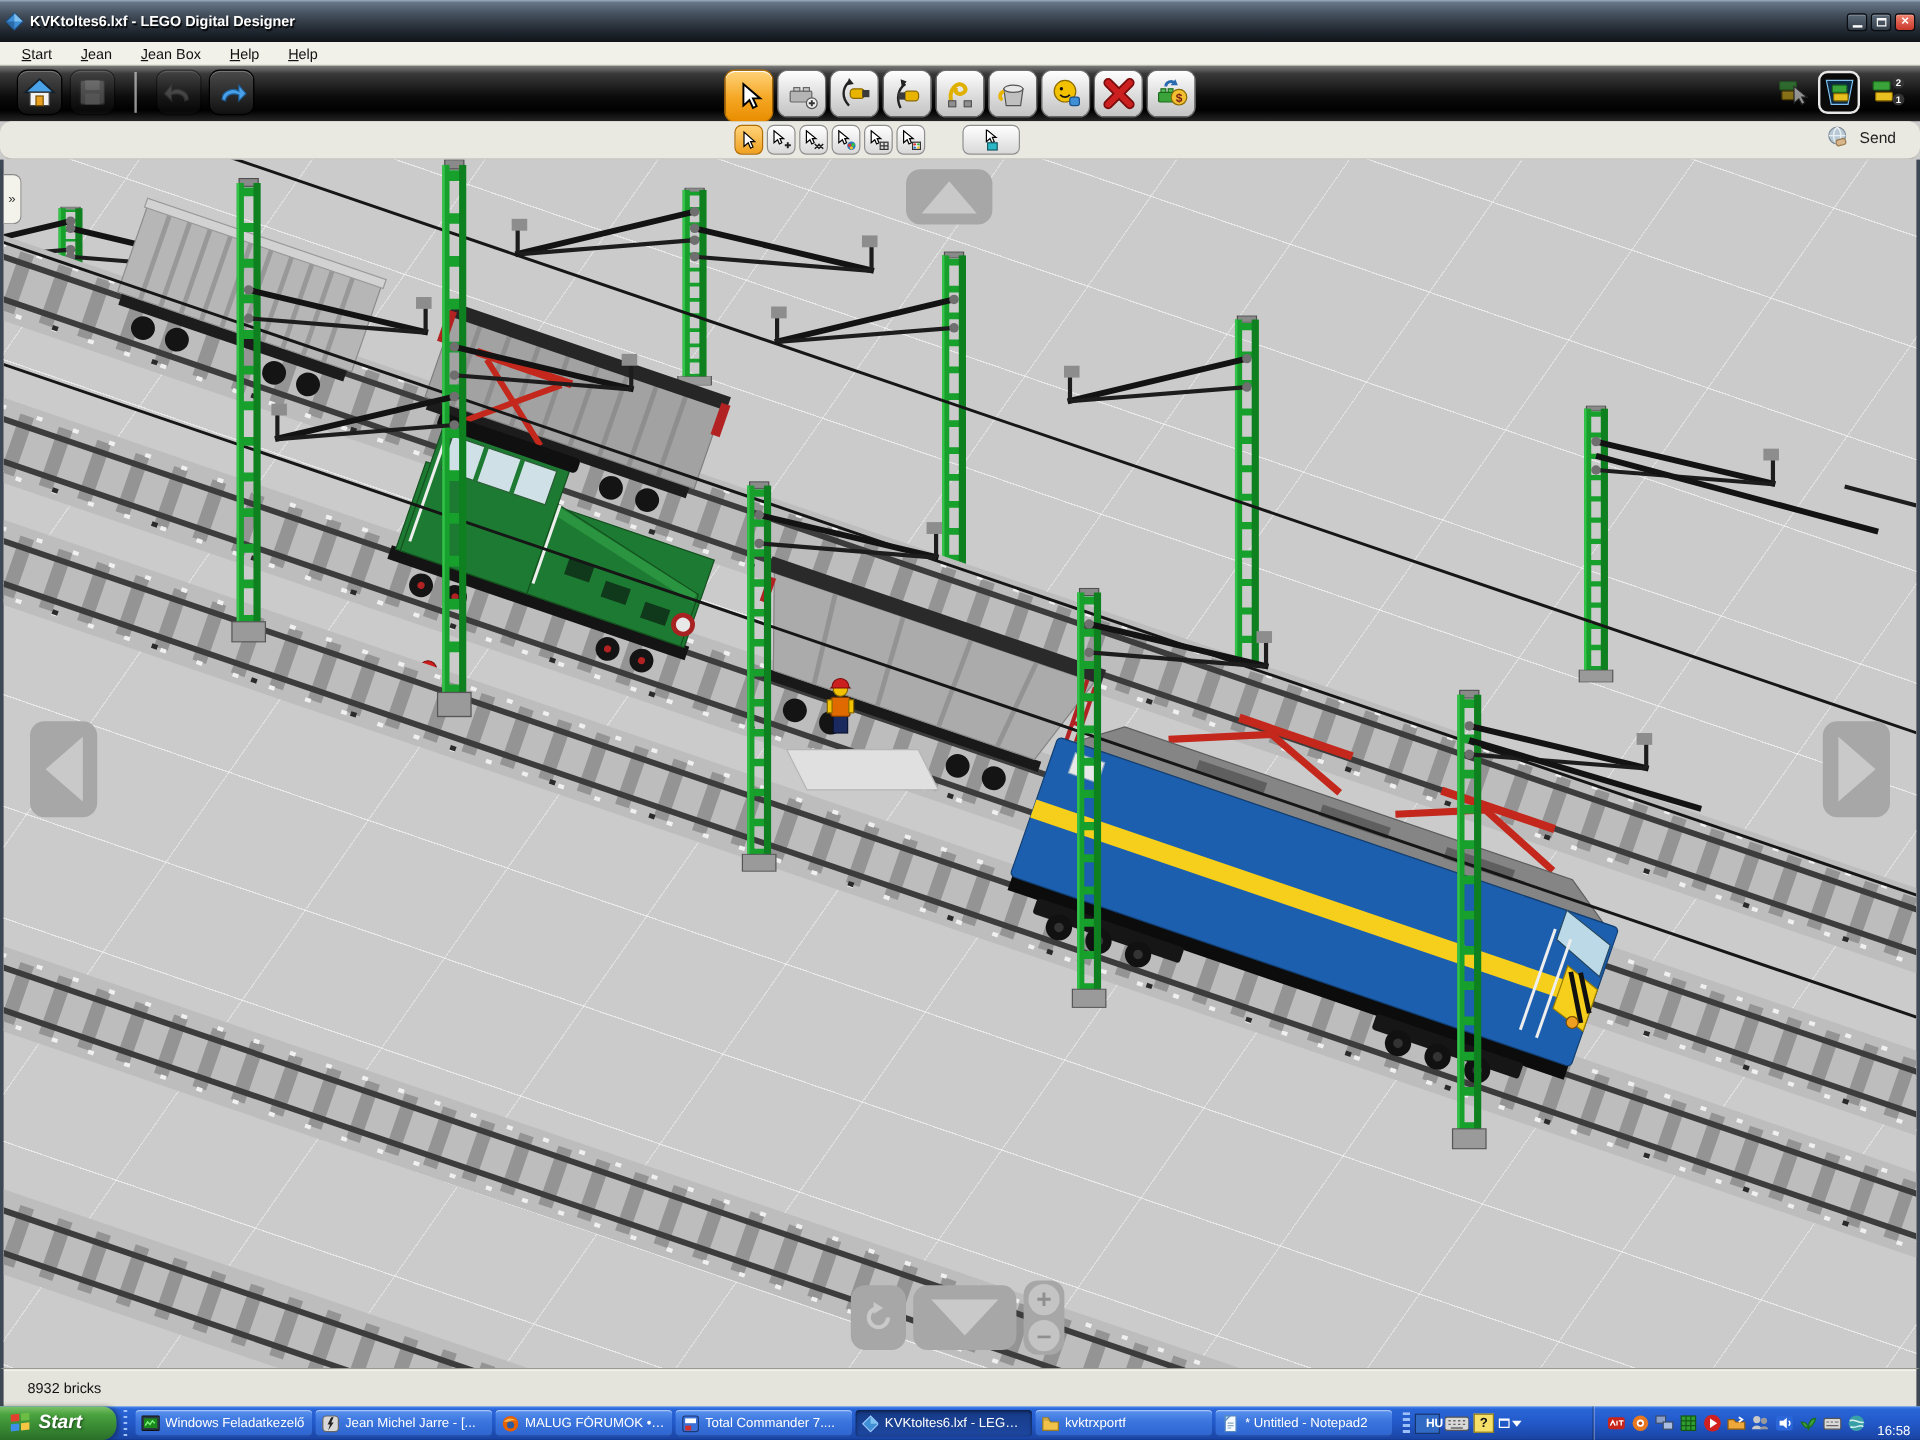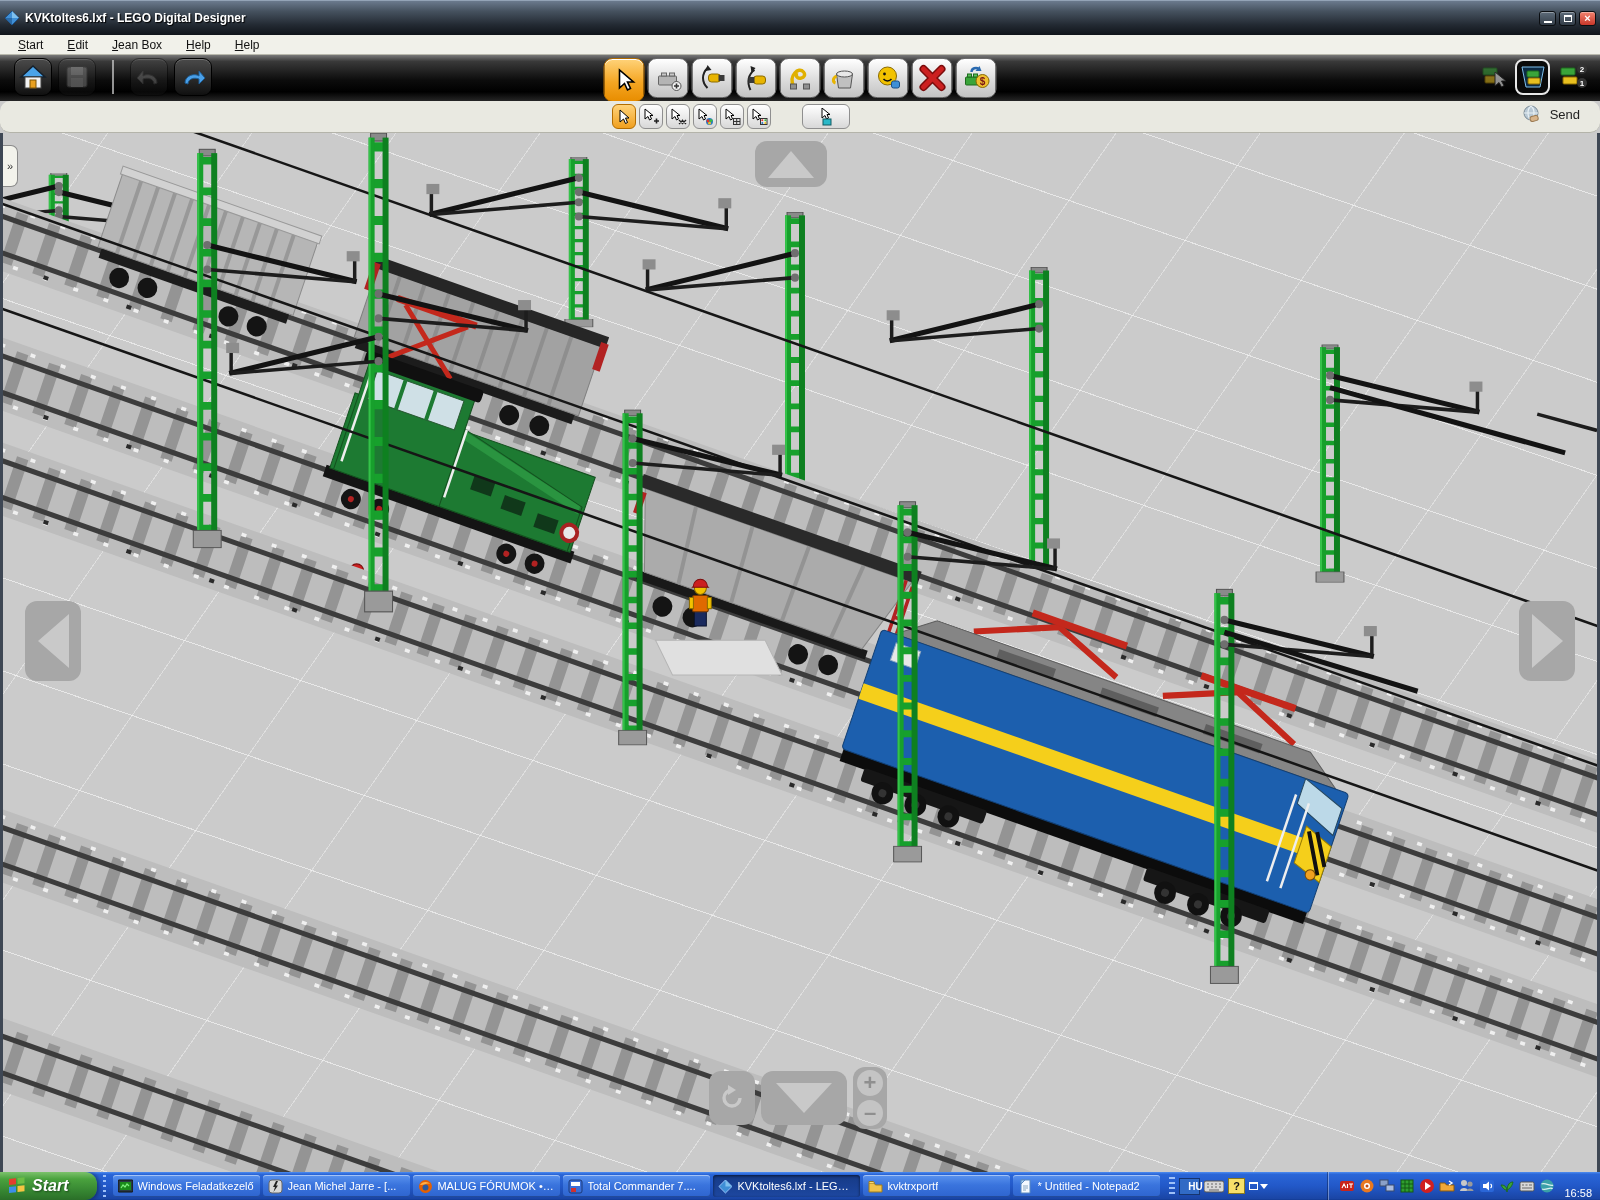--- a/index.html
+++ b/index.html
@@ -130,21 +130,21 @@
           <span class="glyph-max"></span>
         </span>
       <span class="wbtn close">
           <span>×</span>
         </span>
     </span>
   </div>
 
   <div class="menubar">
     <span class="menu-item">Start</span>
-    <span class="menu-item">Edit</span>
+    <span class="menu-item">Jean</span>
     <span class="menu-item">Jean Box</span>
     <span class="menu-item">Help</span>
     <span class="menu-item">Help</span>
   </div>
 
   <div class="toolbar">
     <div class="tb-left">
       <div class="tb-btn">
         <svg width="28" height="28" viewBox="0 0 28 28">
           <polygon points="14,3 26,14 2,14" fill="#4aa3e8" stroke="#15202b" stroke-width="1.5"></polygon>
@@ -571,20 +571,23 @@
     <div class="ctrl zoom-pill" style="left:850px; top:934px; width:34px; height:62px;">
       <div class="zoom-cell">
           <span>+</span>
         </div>
       <div class="zoom-cell">
           <span>–</span>
         </div>
     </div>
   </div>
 
+  <div class="statusbar">
+    <span>8932 bricks</span>
+  </div>
 
   <div class="taskbar">
     <div class="start-btn">
       <svg width="18" height="18" viewBox="0 0 18 18">
         <rect x="1" y="2" width="7" height="6" fill="#e33f2e" transform="skewY(-6)"></rect>
         <rect x="9.5" y="2" width="7" height="6" fill="#6cbd45" transform="skewY(-6)"></rect>
         <rect x="1" y="10" width="7" height="6" fill="#3d8fe8" transform="skewY(-6)"></rect>
         <rect x="9.5" y="10" width="7" height="6" fill="#f6c543" transform="skewY(-6)"></rect>
       </svg>
       <span>Start</span>

